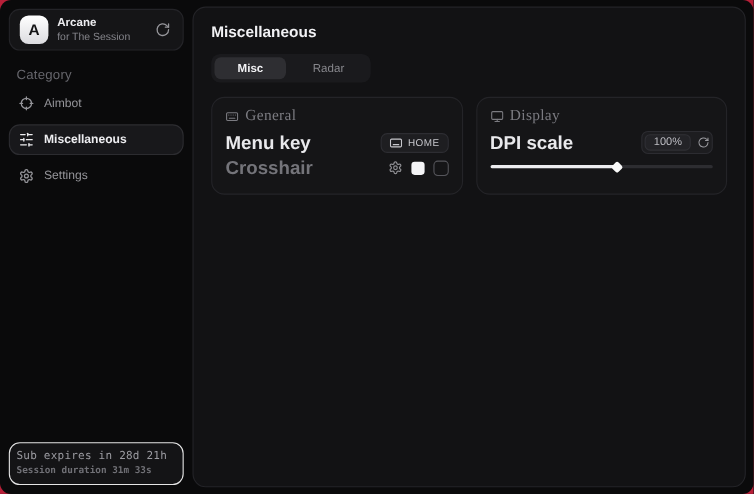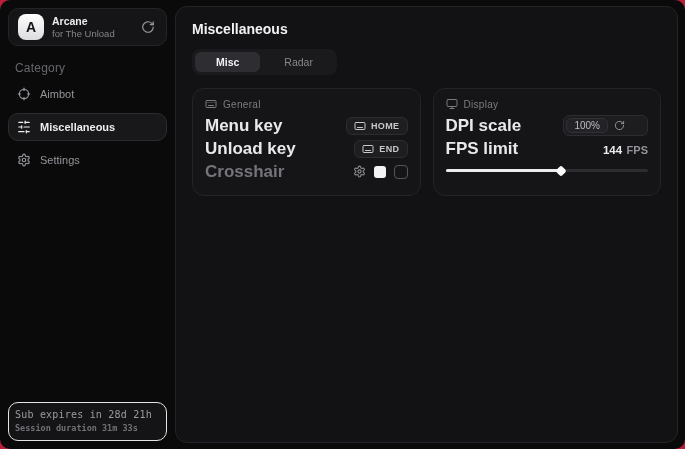--- a/index.html
+++ b/index.html
@@ -81,46 +81,46 @@
     font-family:inherit;
   }
   .tab.active { background:#2e2e32; color:#f2f2f5; font-weight:600; }
   .cards { margin-top:13px; display:flex; gap:12px; align-items:stretch; }
   .card {
     flex:1; background:#151517; border:1px solid #242428;
     border-radius:12px; padding:9px 12px 12px;
   }
   .card-header {
     display:flex; align-items:center; gap:6px;
-    color:#7b7b81; font-family:Liberation Sans, sans-serif;
-    font-size:10px; margin-bottom:4px; letter-spacing:0.3px;
+    color:#7b7b81; font-family:Liberation Serif, serif;
+    font-size:14px; margin-bottom:4px; letter-spacing:0.3px;
   }
   .row {
     display:flex; justify-content:space-between; align-items:center;
     min-height:23px;
   }
   .row-label { font-size:17px; font-weight:600; color:#e9e9ec; }
   .row-label.muted { color:#74747a; }
   .kbd-badge {
     display:inline-flex; align-items:center; gap:5px;
     background:#1e1e21; border:1px solid #2d2d32; border-radius:6px;
-    padding:2px 7px; font-size:9px; font-weight:700; color:#c7c7cc;
+    padding:2px 7px; font-size:9px; font-weight:400; color:#c7c7cc;
     letter-spacing:0.4px; cursor:pointer; font-family:inherit;
   }
   .crosshair-controls { display:flex; align-items:center; gap:8px; }
   .gear-btn { background:none; border:none; color:#8e8e93; cursor:pointer; display:flex; padding:0; }
   .swatch { width:12px; height:12px; border-radius:3px; background:#f4f4f6; cursor:pointer; border:none; }
   .checkbox {
     width:14px; height:14px; border-radius:4px;
     border:1.5px solid #55555b; background:transparent; cursor:pointer;
   }
   .dpi-badge {
     display:inline-flex; align-items:center;
     background:#1d1d20; border:1px solid #2c2c31; border-radius:6px;
-    padding:2px 22px 2px 2px; cursor:pointer;
+    padding:2px 2px 2px 2px; cursor:pointer;
   }
   .dpi-value {
     background:#232327; border:1px solid #303035; border-radius:5px;
     padding:1px 7px; font-size:10px; color:#bcbcc2; margin-right:6px;
   }
   .dpi-badge svg { color:#9a9a9f; }
   .fps-value { font-size:11.5px; font-weight:700; color:#ebebee; }
   .fps-unit  { font-size:11px; font-weight:600; color:#93939a; }
   .slider {
     margin-top:9px; position:relative; height:3px;
@@ -140,21 +140,21 @@
 <body>
 
 <div class="window">
 
   <aside class="sidebar">
 
     <div class="side-header">
       <div class="logo">A</div>
       <div>
         <div class="app-name">Arcane</div>
-        <div class="app-sub">for The Unload</div>
+        <div class="app-sub">for The Session</div>
       </div>
       <button class="icon-btn">
         <span style="display:flex">
           <svg width="14" height="14" viewBox="0 0 24 24" fill="none" stroke="currentColor" stroke-width="2" stroke-linecap="round" stroke-linejoin="round">
               <path d="M21 12a9 9 0 1 1-2.64-6.36L21 8"></path>
               <polyline points="21 3 21 8 16 8"></polyline>
             </svg>
         </span>
       </button>
     </div>
@@ -239,32 +239,20 @@
               <span style="display:flex">
                 <svg width="12" height="12" viewBox="0 0 24 24" fill="none" stroke="currentColor" stroke-width="2" stroke-linecap="round">
                     <rect x="2" y="5" width="20" height="14" rx="2"></rect>
                     <path d="M7 15h10"></path>
                   </svg>
               </span>
               <span>HOME</span>
             </button>
           </div>
 
-          <div class="row">
-            <span class="row-label">Unload key</span>
-            <button class="kbd-badge">
-              <span style="display:flex">
-                <svg width="12" height="12" viewBox="0 0 24 24" fill="none" stroke="currentColor" stroke-width="2" stroke-linecap="round">
-                    <rect x="2" y="5" width="20" height="14" rx="2"></rect>
-                    <path d="M7 15h10"></path>
-                  </svg>
-              </span>
-              <span>END</span>
-            </button>
-          </div>
 
           <div class="row">
             <span class="row-label muted">Crosshair</span>
             <span class="crosshair-controls">
               <button class="gear-btn">
                 <span style="display:flex">
                   <svg width="13" height="13" viewBox="0 0 24 24" fill="none" stroke="currentColor" stroke-width="2" stroke-linecap="round" stroke-linejoin="round">
                       <path d="M12.22 2h-.44a2 2 0 0 0-2 2v.18a2 2 0 0 1-1 1.73l-.43.25a2 2 0 0 1-2 0l-.15-.08a2 2 0 0 0-2.73.73l-.22.38a2 2 0 0 0 .73 2.73l.15.1a2 2 0 0 1 1 1.72v.51a2 2 0 0 1-1 1.74l-.15.09a2 2 0 0 0-.73 2.73l.22.38a2 2 0 0 0 2.73.73l.15-.08a2 2 0 0 1 2 0l.43.25a2 2 0 0 1 1 1.73V20a2 2 0 0 0 2 2h.44a2 2 0 0 0 2-2v-.18a2 2 0 0 1 1-1.73l.43-.25a2 2 0 0 1 2 0l.15.08a2 2 0 0 0 2.73-.73l.22-.39a2 2 0 0 0-.73-2.73l-.15-.08a2 2 0 0 1-1-1.74v-.5a2 2 0 0 1 1-1.74l.15-.09a2 2 0 0 0 .73-2.73l-.22-.38a2 2 0 0 0-2.73-.73l-.15.08a2 2 0 0 1-2 0l-.43-.25a2 2 0 0 1-1-1.73V4a2 2 0 0 0-2-2z"></path>
                       <circle cx="12" cy="12" r="3"></circle>
                     </svg>
@@ -294,27 +282,20 @@
               <span class="dpi-value">100%</span>
               <span style="display:flex">
                 <svg width="11" height="11" viewBox="0 0 24 24" fill="none" stroke="currentColor" stroke-width="2" stroke-linecap="round" stroke-linejoin="round">
                     <path d="M21 12a9 9 0 1 1-2.64-6.36L21 8"></path>
                     <polyline points="21 3 21 8 16 8"></polyline>
                   </svg>
               </span>
             </button>
           </div>
 
-          <div class="row">
-            <span class="row-label">FPS limit</span>
-            <span>
-              <span class="fps-value">144</span>
-              <span class="fps-unit">FPS</span>
-            </span>
-          </div>
 
           <div class="slider">
             <div class="slider-fill" style="width: 57%;"></div>
             <div class="slider-thumb" style="left: 57%;"></div>
           </div>
         </section>
 
       </div>
     </div>
   </div>

